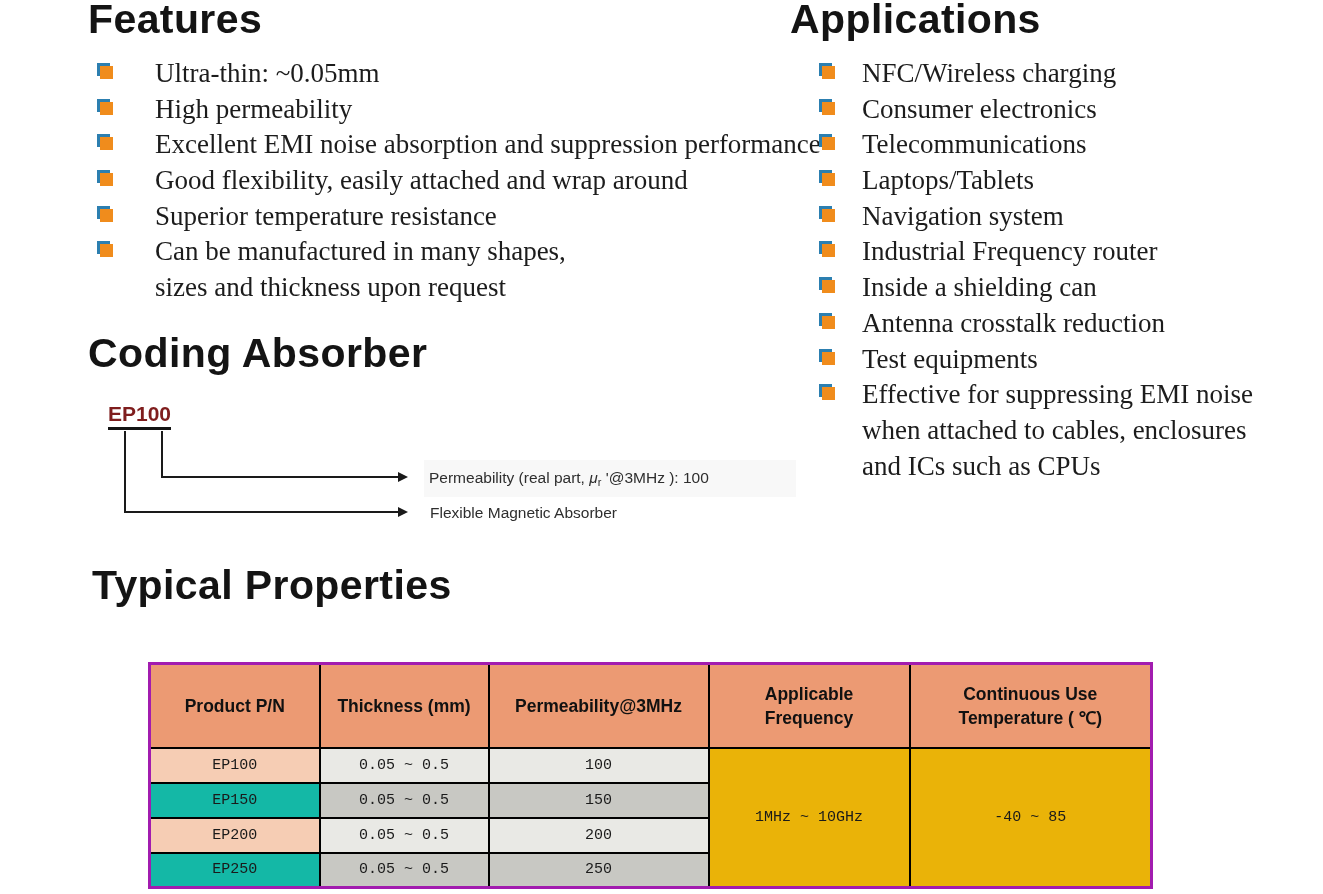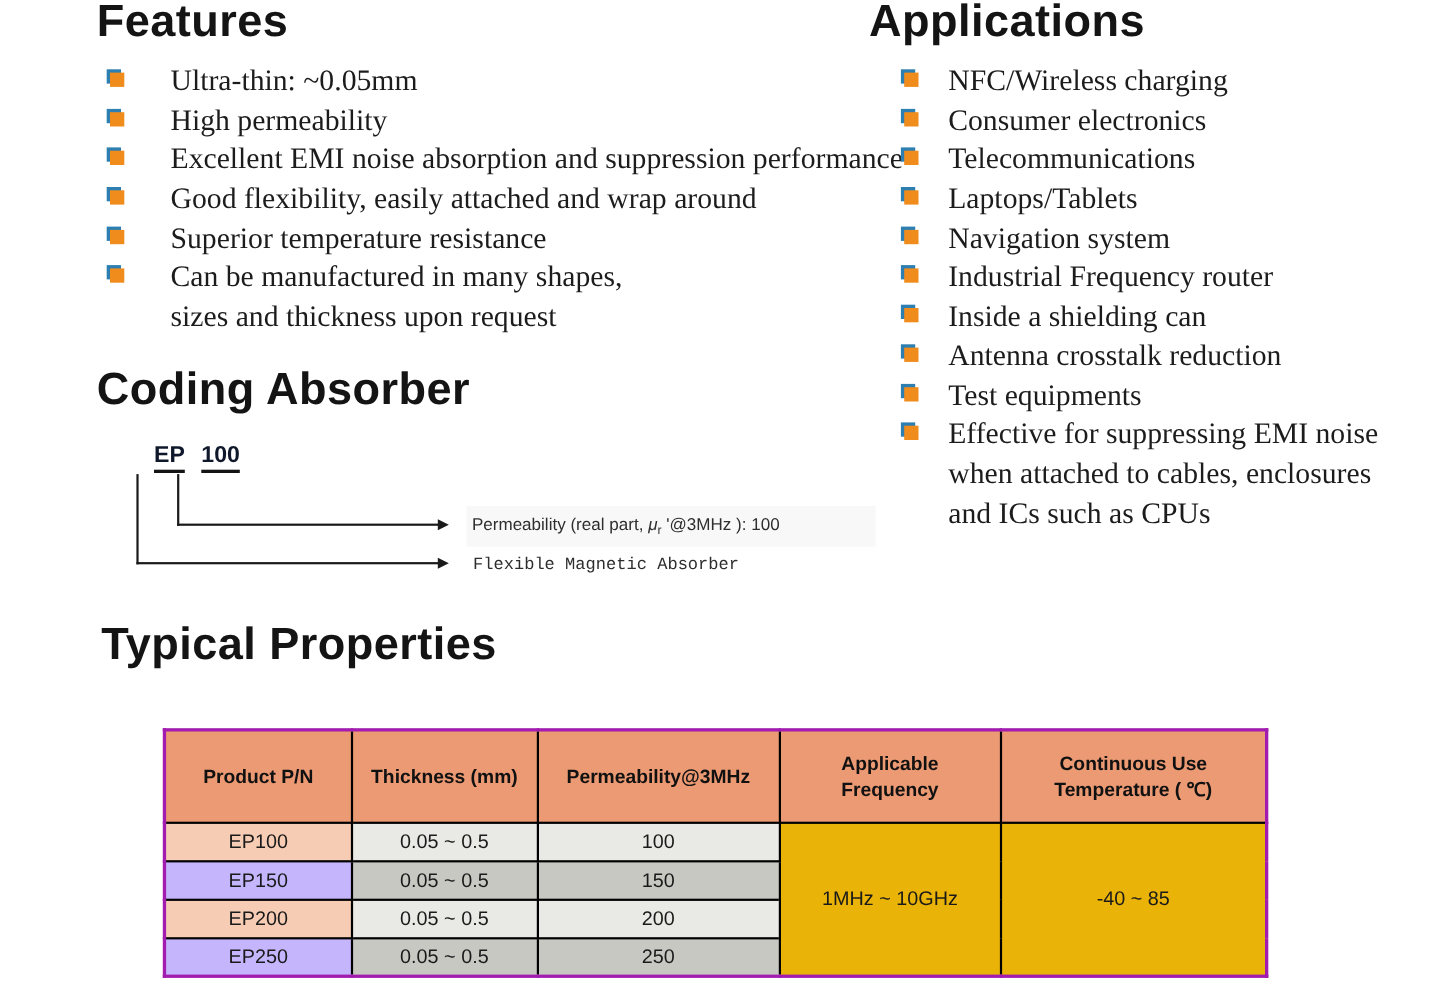--- a/index.html
+++ b/index.html
@@ -23,22 +23,22 @@
   .ltext{
     position:absolute;top:0;font-family:"Liberation Serif","DejaVu Serif",serif;
     font-size:27px;line-height:35.7px;color:#1c1c1c;white-space:nowrap;
   }
   .features .bullet{left:12px;}
   .features .ltext{left:67px;}
   .apps .bullet{left:32px;}
   .apps .ltext{left:72px;}
   
   .code{
-    position:absolute;left:108px;top:402px;display:flex;gap:15px;
-    font-family:"Liberation Sans",sans-serif;font-weight:bold;font-size:21px;color:#0f172a;margin-left:32px;
+    position:absolute;left:108px;top:402px;display:flex;gap:0;
+    font-family:"Liberation Sans",sans-serif;font-weight:bold;font-size:21px;color:#7f1d1d;
   }
   .code span{border-bottom:3px solid #141414;padding-bottom:1px;}
   .dline{position:absolute;background:#1a1a1a;}
   .arrowhead{
     position:absolute;width:0;height:0;
     border-left:10px solid #1a1a1a;border-top:5px solid transparent;border-bottom:5px solid transparent;
   }
   .dlabel{
     position:absolute;font-family:"Liberation Sans",sans-serif;
     font-size:15.5px;line-height:18px;color:#2e2e2e;white-space:nowrap;text-align:center;
@@ -52,24 +52,24 @@
     border-collapse:collapse;table-layout:fixed;border:3px solid #a21caf;
   }
   table.props th,table.props td{
     border:2px solid #000;text-align:center;vertical-align:middle;padding:0;
   }
   table.props thead tr{height:84px;}
   table.props thead th{
     background:#EC9A73;font-weight:bold;font-size:17.5px;line-height:24px;color:#111;
   }
   table.props tbody tr{height:35px;}
-  table.props tbody td{font-size:18px;color:#1a1a1a;}
+  table.props tbody td{font-size:15px;color:#1a1a1a;font-family:Liberation Mono, monospace;}
   .thl:empty{display:none;}
   .c-sal-l{background:#F6CDB4;}
-  .c-sal-m{background:#c4b5fd;}
+  .c-sal-m{background:#14b8a6;}
   .c-gry-l{background:#E9E9E5;}
   .c-gry-m{background:#C8C8C3;}
   .c-wht{background:#eab308;}
 </style>
 </head>
 <body>
 
 <h2 class="sec-title" style="left:88px;top:0;">Features</h2>
 <ul class="blist features" style="left:88px;top:56px;">
   <li class="line">
@@ -160,21 +160,21 @@
 
 <div class="dline" style="left:124px;top:431px;width:2px;height:82px;"></div>
 <div class="dline" style="left:161px;top:431px;width:2px;height:47px;"></div>
 <div class="dline" style="left:161px;top:476px;width:238px;height:2px;"></div>
 <div class="dline" style="left:124px;top:511px;width:275px;height:2px;"></div>
 <div class="arrowhead" style="left:398px;top:472px;"></div>
 <div class="arrowhead" style="left:398px;top:507px;"></div>
 
 <div class="perm-bg"></div>
 <div class="dlabel" style="left:429px;top:469px;"><span>Permeability (real part, </span><i>μ</i><sub>r</sub><span> '@3MHz ): 100</span></div>
-<div class="dlabel" style="left:430px;top:504px;font-family:Liberation Mono, monospace;">Flexible Magnetic Absorber</div>
+<div class="dlabel" style="left:430px;top:504px;">Flexible Magnetic Absorber</div>
 
 <h2 class="sec-title" style="left:92px;top:566px;">Typical Properties</h2>
 
 <table class="props">
   <colgroup>
     <col style="width:170px">
       <col style="width:169px">
       <col style="width:220px">
       <col style="width:201px">
       <col style="width:242px">

